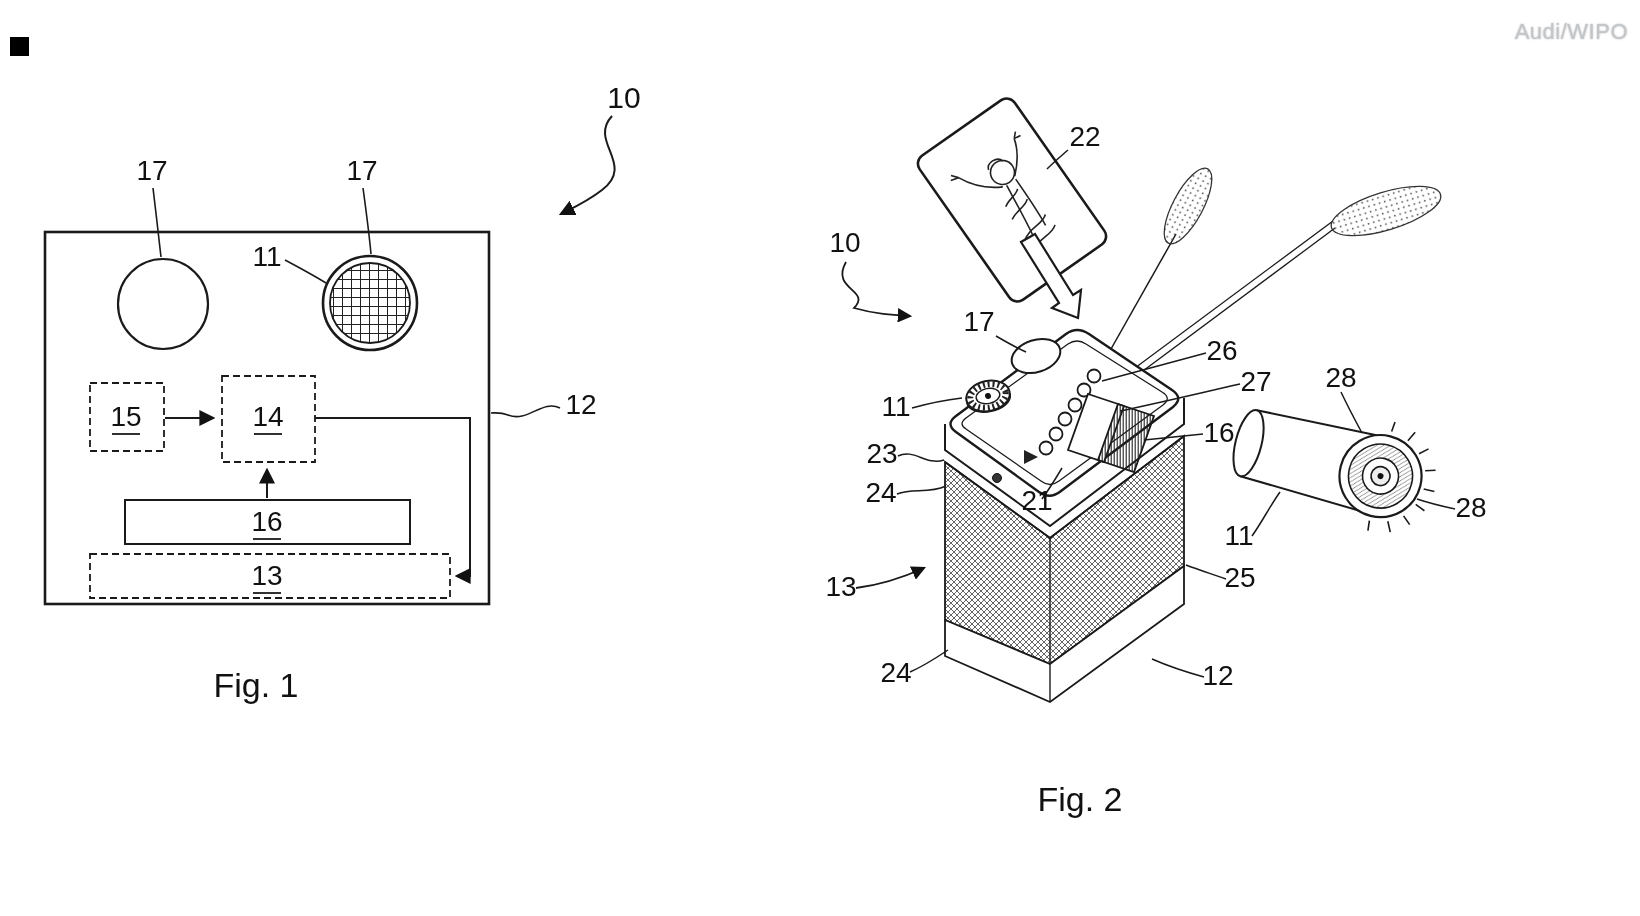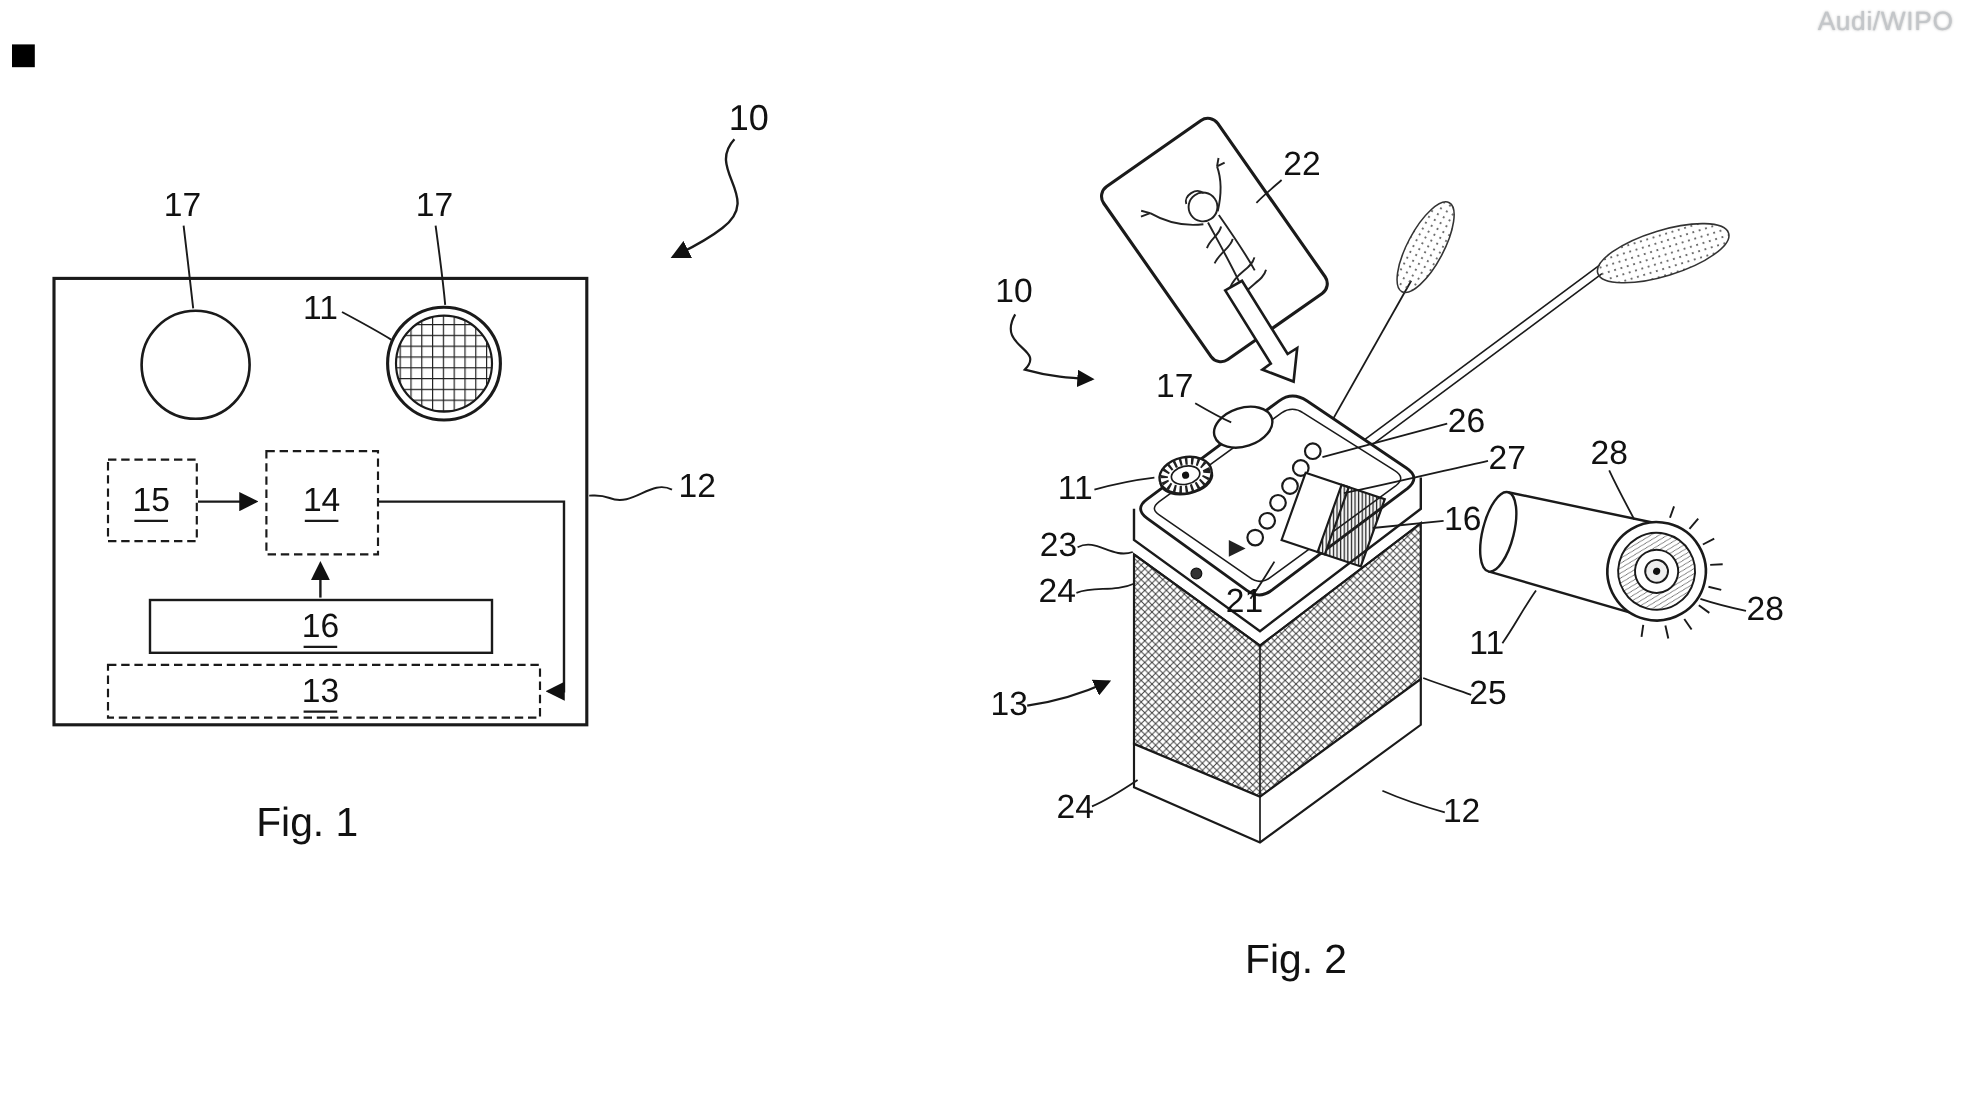--- a/index.html
+++ b/index.html
@@ -4,21 +4,21 @@
 <style>
   html,body{margin:0;padding:0;background:#ffffff;}
   .stage{
     position:relative;
     width:1640px;height:916px;
     background:#ffffff;
     overflow:hidden;
     font-family:"Liberation Sans", sans-serif;
   }
   .watermark{
-    position:absolute;top:5px;right:12px;
+    position:absolute;top:19px;right:12px;
     font-size:22px;color:#c3c6c9;
     text-shadow:0 0 2px rgba(90,90,90,.45);
     letter-spacing:.5px;
   }
   .corner-artifact{
     position:absolute;left:10px;top:37px;width:19px;height:19px;background:#000;
   }
   svg text{
     font-family:"Liberation Sans", sans-serif;
     fill:#111;

